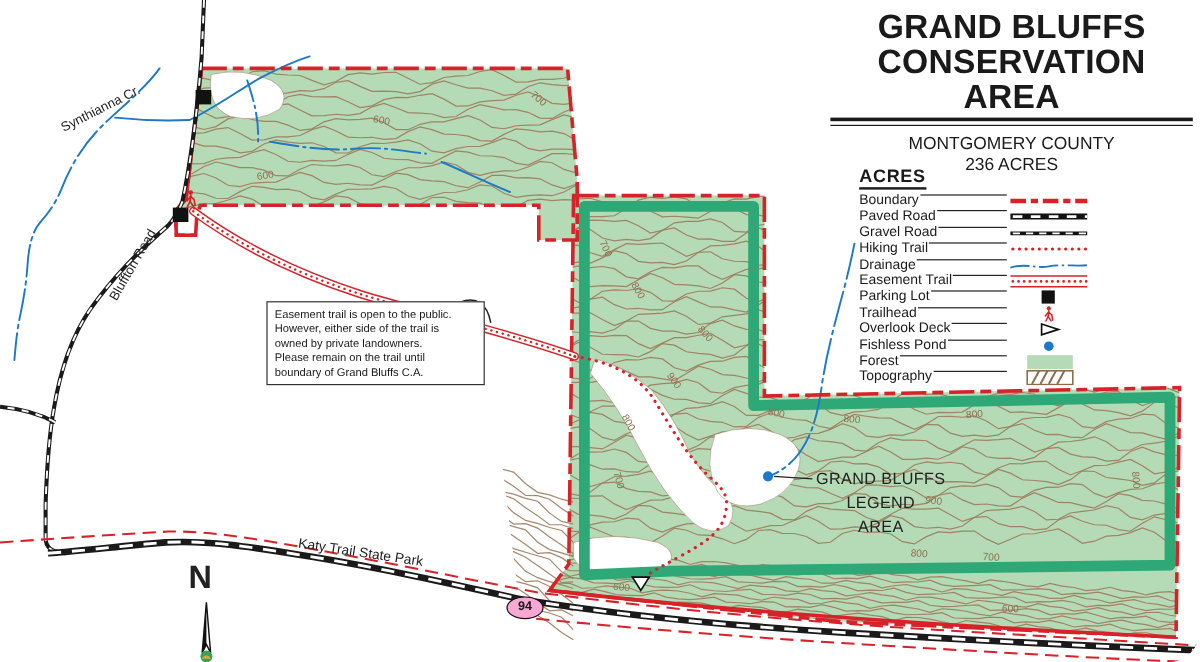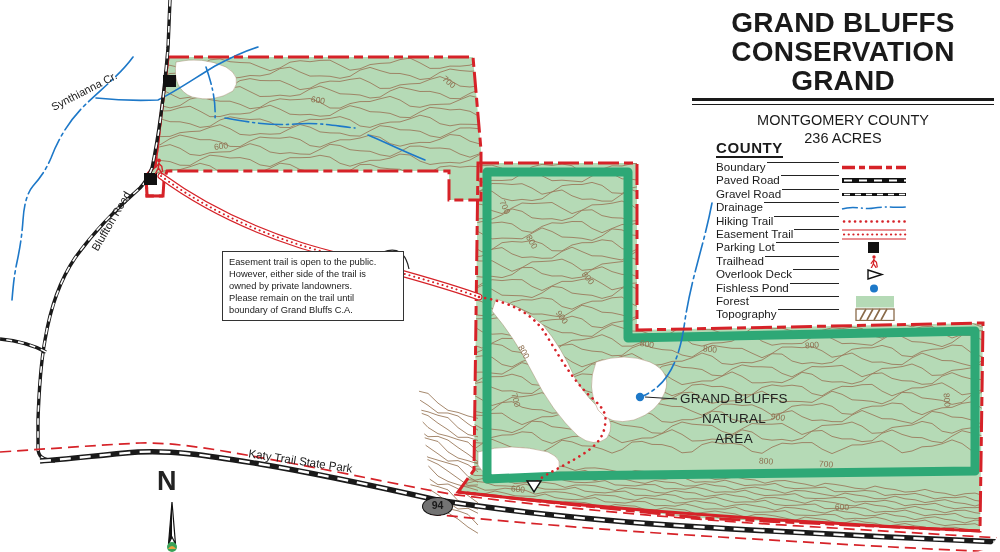--- a/index.html
+++ b/index.html
@@ -30,21 +30,21 @@
   #note-box{left:222px;top:251px;width:168px;border:1.4px solid #333;background:#fff;
             padding:4px 6px;font-size:9.3px;line-height:12.1px;}
   
   .map-label{position:absolute;font-size:11px;color:#222;text-align:center;}
   #lbl-creek{left:34px;top:85px;width:100px;transform:rotate(-27deg);}
   #lbl-bluffton{left:61px;top:215px;width:100px;transform:rotate(-60deg);}
   #lbl-katy{left:228px;top:455px;width:145px;transform:rotate(8.5deg);font-size:11.5px;}
   #lbl-natural{left:664px;top:389px;width:140px;font-size:13.5px;line-height:20px;letter-spacing:.3px;}
   #lbl-north{left:157px;top:466px;font-size:27px;font-weight:bold;}
   #hwy-shield{left:422px;top:497px;width:29px;height:17px;border:1.6px solid #111;border-radius:50%;
-              background:#737373;font-size:10.5px;font-weight:bold;text-align:center;line-height:15px;}
+              background:#f9a8d4;font-size:10.5px;font-weight:bold;text-align:center;line-height:15px;}
   .ct-label{position:absolute;font-size:8.5px;color:#8d6f4f;white-space:nowrap;}
 </style>
 </head>
 <body>
 
 <div id="stage">
 
   <svg id="map-svg" width="1000" height="552" viewBox="0 0 1000 552">
     <defs>
       <clipPath id="clipP1">
@@ -201,28 +201,28 @@
     <g>
       <polygon points="172,502 168.5,544 172,537 175.5,544" fill="#fff" stroke="#111" stroke-width="1.2"></polygon>
       <polygon points="172,502 168.5,544 172,537" fill="#111"></polygon>
       <circle cx="172" cy="547" r="5" fill="#3aa257"></circle>
       <path d="M168,549 Q172,543 176,549" fill="#e8a33d"></path>
     </g>
   </svg>
 
   <div class="abs" id="title-block">
     <div class="t-line">GRAND BLUFFS</div>
-    <div class="t-line">CONSERVATION GRAND</div>
+    <div class="t-line">CONSERVATION AREA</div>
     <div id="title-rule"></div>
     <div class="t-sub">MONTGOMERY COUNTY</div>
     <div class="t-sub">236 ACRES</div>
   </div>
 
   <div class="abs" id="legend">
-    <div id="legend-title">COUNTY</div>
+    <div id="legend-title">ACRES</div>
     <div id="legend-rows">
         <div class="lg-row">
           <span class="lg-label">Boundary</span>
           <span class="lg-leader"></span>
           <span class="lg-swatch"><svg width="68" height="13" viewBox="0 0 68 13">
               <line x1="2" y1="6.5" x2="66" y2="6.5" stroke="#d62228" stroke-width="3.6" stroke-dasharray="13 4 6 4"></line>
             </svg></span>
         </div>
         <div class="lg-row">
           <span class="lg-label">Paved Road</span>
@@ -234,31 +234,31 @@
         </div>
         <div class="lg-row">
           <span class="lg-label">Gravel Road</span>
           <span class="lg-leader"></span>
           <span class="lg-swatch"><svg width="68" height="13" viewBox="0 0 68 13">
               <line x1="2" y1="6.5" x2="66" y2="6.5" stroke="#111" stroke-width="3"></line>
               <line x1="4" y1="6.5" x2="66" y2="6.5" stroke="#fff" stroke-width="1.4" stroke-dasharray="6 5"></line>
             </svg></span>
         </div>
         <div class="lg-row">
+          <span class="lg-label">Hiking Trail</span>
+          <span class="lg-leader"></span>
+          <span class="lg-swatch"><svg width="68" height="13" viewBox="0 0 68 13">
+              <line x1="4" y1="6.5" x2="66" y2="6.5" stroke="#d62228" stroke-width="2.6" stroke-dasharray="0.1 5.4" stroke-linecap="round"></line>
+            </svg></span>
+        </div>
+        <div class="lg-row">
           <span class="lg-label">Drainage</span>
           <span class="lg-leader"></span>
           <span class="lg-swatch"><svg width="68" height="13" viewBox="0 0 68 13">
               <path d="M2,8 C14,4 24,9 34,7 C46,5 56,7 66,6" fill="none" stroke="#1d78c8" stroke-width="1.5" stroke-dasharray="16 3 2 3"></path>
-            </svg></span>
-        </div>
-        <div class="lg-row">
-          <span class="lg-label">Hiking Trail</span>
-          <span class="lg-leader"></span>
-          <span class="lg-swatch"><svg width="68" height="13" viewBox="0 0 68 13">
-              <line x1="4" y1="6.5" x2="66" y2="6.5" stroke="#d62228" stroke-width="2.6" stroke-dasharray="0.1 5.4" stroke-linecap="round"></line>
             </svg></span>
         </div>
         <div class="lg-row">
           <span class="lg-label">Easement Trail</span>
           <span class="lg-leader"></span>
           <span class="lg-swatch"><svg width="68" height="13" viewBox="0 0 68 13">
               <line x1="2" y1="2" x2="66" y2="2" stroke="#d62228" stroke-width="1.2"></line>
               <line x1="2" y1="11" x2="66" y2="11" stroke="#d62228" stroke-width="1.2"></line>
               <line x1="4" y1="6.5" x2="66" y2="6.5" stroke="#d62228" stroke-width="2.2" stroke-dasharray="0.1 4.6" stroke-linecap="round"></line>
             </svg></span>
@@ -315,21 +315,21 @@
       <div>owned by private landowners.</div>
       <div>Please remain on the trail until</div>
       <div>boundary of Grand Bluffs C.A.</div>
     </div>
 
   <div class="map-label" id="lbl-creek">Synthianna Cr.</div>
   <div class="map-label" id="lbl-bluffton">Bluffton Road</div>
   <div class="map-label" id="lbl-katy">Katy Trail State Park</div>
   <div class="map-label" id="lbl-natural">
       <div>GRAND BLUFFS</div>
-      <div>NATURAL</div>
+      <div>LEGEND</div>
       <div>AREA</div>
     </div>
   <div class="map-label" id="lbl-north">N</div>
   <div class="abs" id="hwy-shield">94</div>
 
   <div class="abs" id="contour-labels" style="left:0;top:0;width:1000px;height:552px;pointer-events:none;">
       <span class="ct-label" style="left: 318px; top: 100px; transform: translate(-50%, -50%) rotate(10deg);">600</span>
       <span class="ct-label" style="left: 449px; top: 82px; transform: translate(-50%, -50%) rotate(40deg);">700</span>
       <span class="ct-label" style="left: 221px; top: 146px; transform: translate(-50%, -50%) rotate(-8deg);">600</span>
       <span class="ct-label" style="left: 505px; top: 207px; transform: translate(-50%, -50%) rotate(65deg);">700</span>

